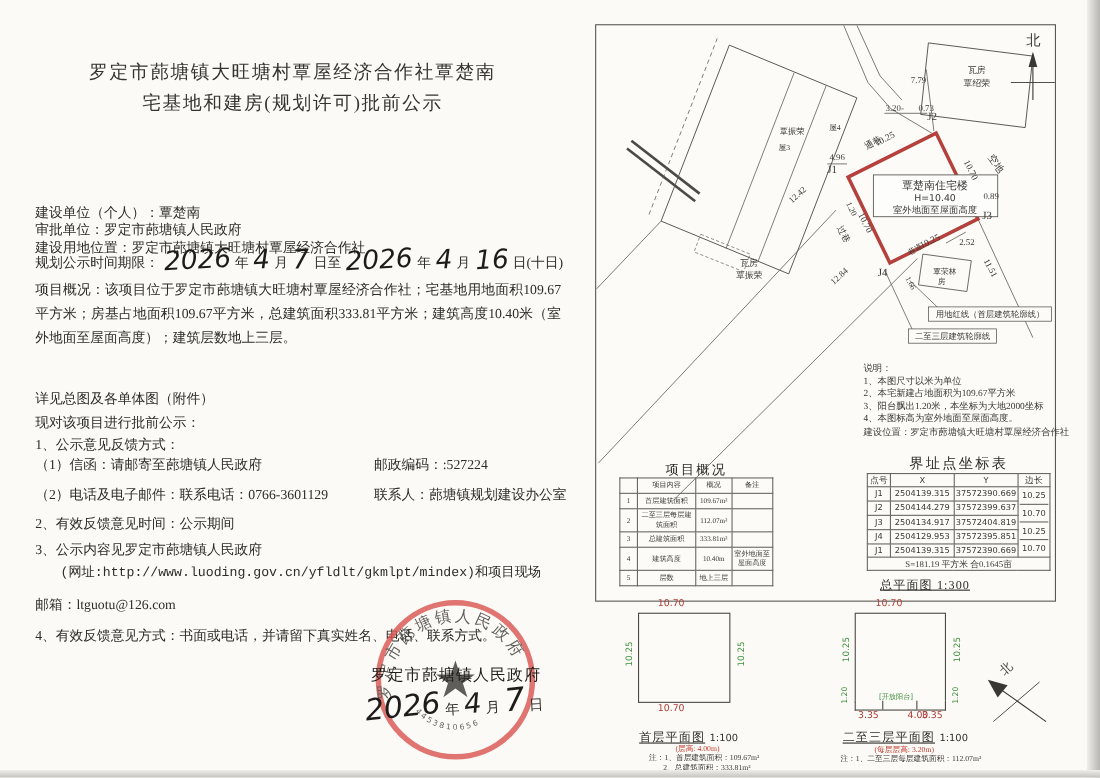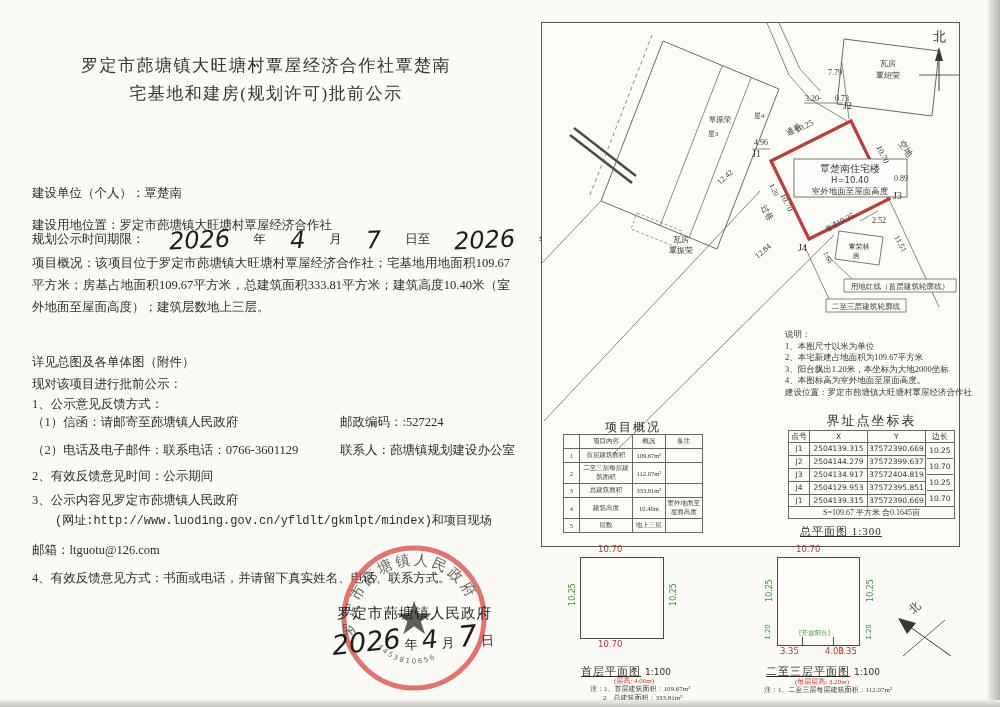--- a/index.html
+++ b/index.html
@@ -46,23 +46,24 @@
 </style>
 </head>
 <body>
 
 <div id="page">
 
   <div class="abs ttl" style="top:54px;">罗定市蓢塘镇大旺塘村覃屋经济合作社覃楚南</div>
   <div class="abs ttl" style="top:82px;">宅基地和建房(规划许可)批前公示</div>
 
   <div class="abs ln" style="top:185px;">建设单位（个人）：覃楚南</div>
+  <div class="abs ln" style="top:201px;">审批单位：罗定市蓢塘镇人民政府</div>
   <div class="abs ln" style="top:217px;font-family:Liberation Mono, monospace;">建设用地位置：罗定市蓢塘镇大旺塘村覃屋经济合作社</div>
 
-  <div class="abs ln" style="top:231px;display:flex;align-items:center;gap:20px;">
+  <div class="abs ln" style="top:231px;display:flex;align-items:flex-start;">
     <span>规划公示时间期限：</span>
     <span class="hw big">2026</span>
     <span>年</span>
     <span class="hw big">4</span>
     <span>月</span>
     <span class="hw big">7</span>
     <span>日至</span>
     <span class="hw big">2026</span>
     <span>年</span>
     <span class="hw big">4</span>
@@ -304,21 +305,21 @@
           <td>J4</td>
           <td>2504129.953</td>
           <td>37572395.851</td>
         </tr>
     <tr>
           <td>J1</td>
           <td>2504139.315</td>
           <td>37572390.669</td>
         </tr>
     <tr>
-          <td colspan="4" class="cjk">S=109.67 平方米 合0.1645亩</td>
+          <td colspan="4" class="cjk">S=181.19 平方米 合0.1645亩</td>
         </tr>
   </tbody>
     </table>
 
   <div class="abs caption" style="left:800px;top:524px;">总平面图  1:300</div>
 
   <div class="abs fsq" style="left:580px;top:557px;width:82px;height:80px;"></div>
   <div class="abs dim-red" style="left:598px;top:544px;">10.70</div>
   <div class="abs dim-red" style="left:598px;top:639px;">10.70</div>
   <div class="abs dim-green vert" style="left:561px;top:590px;">10.25</div>

